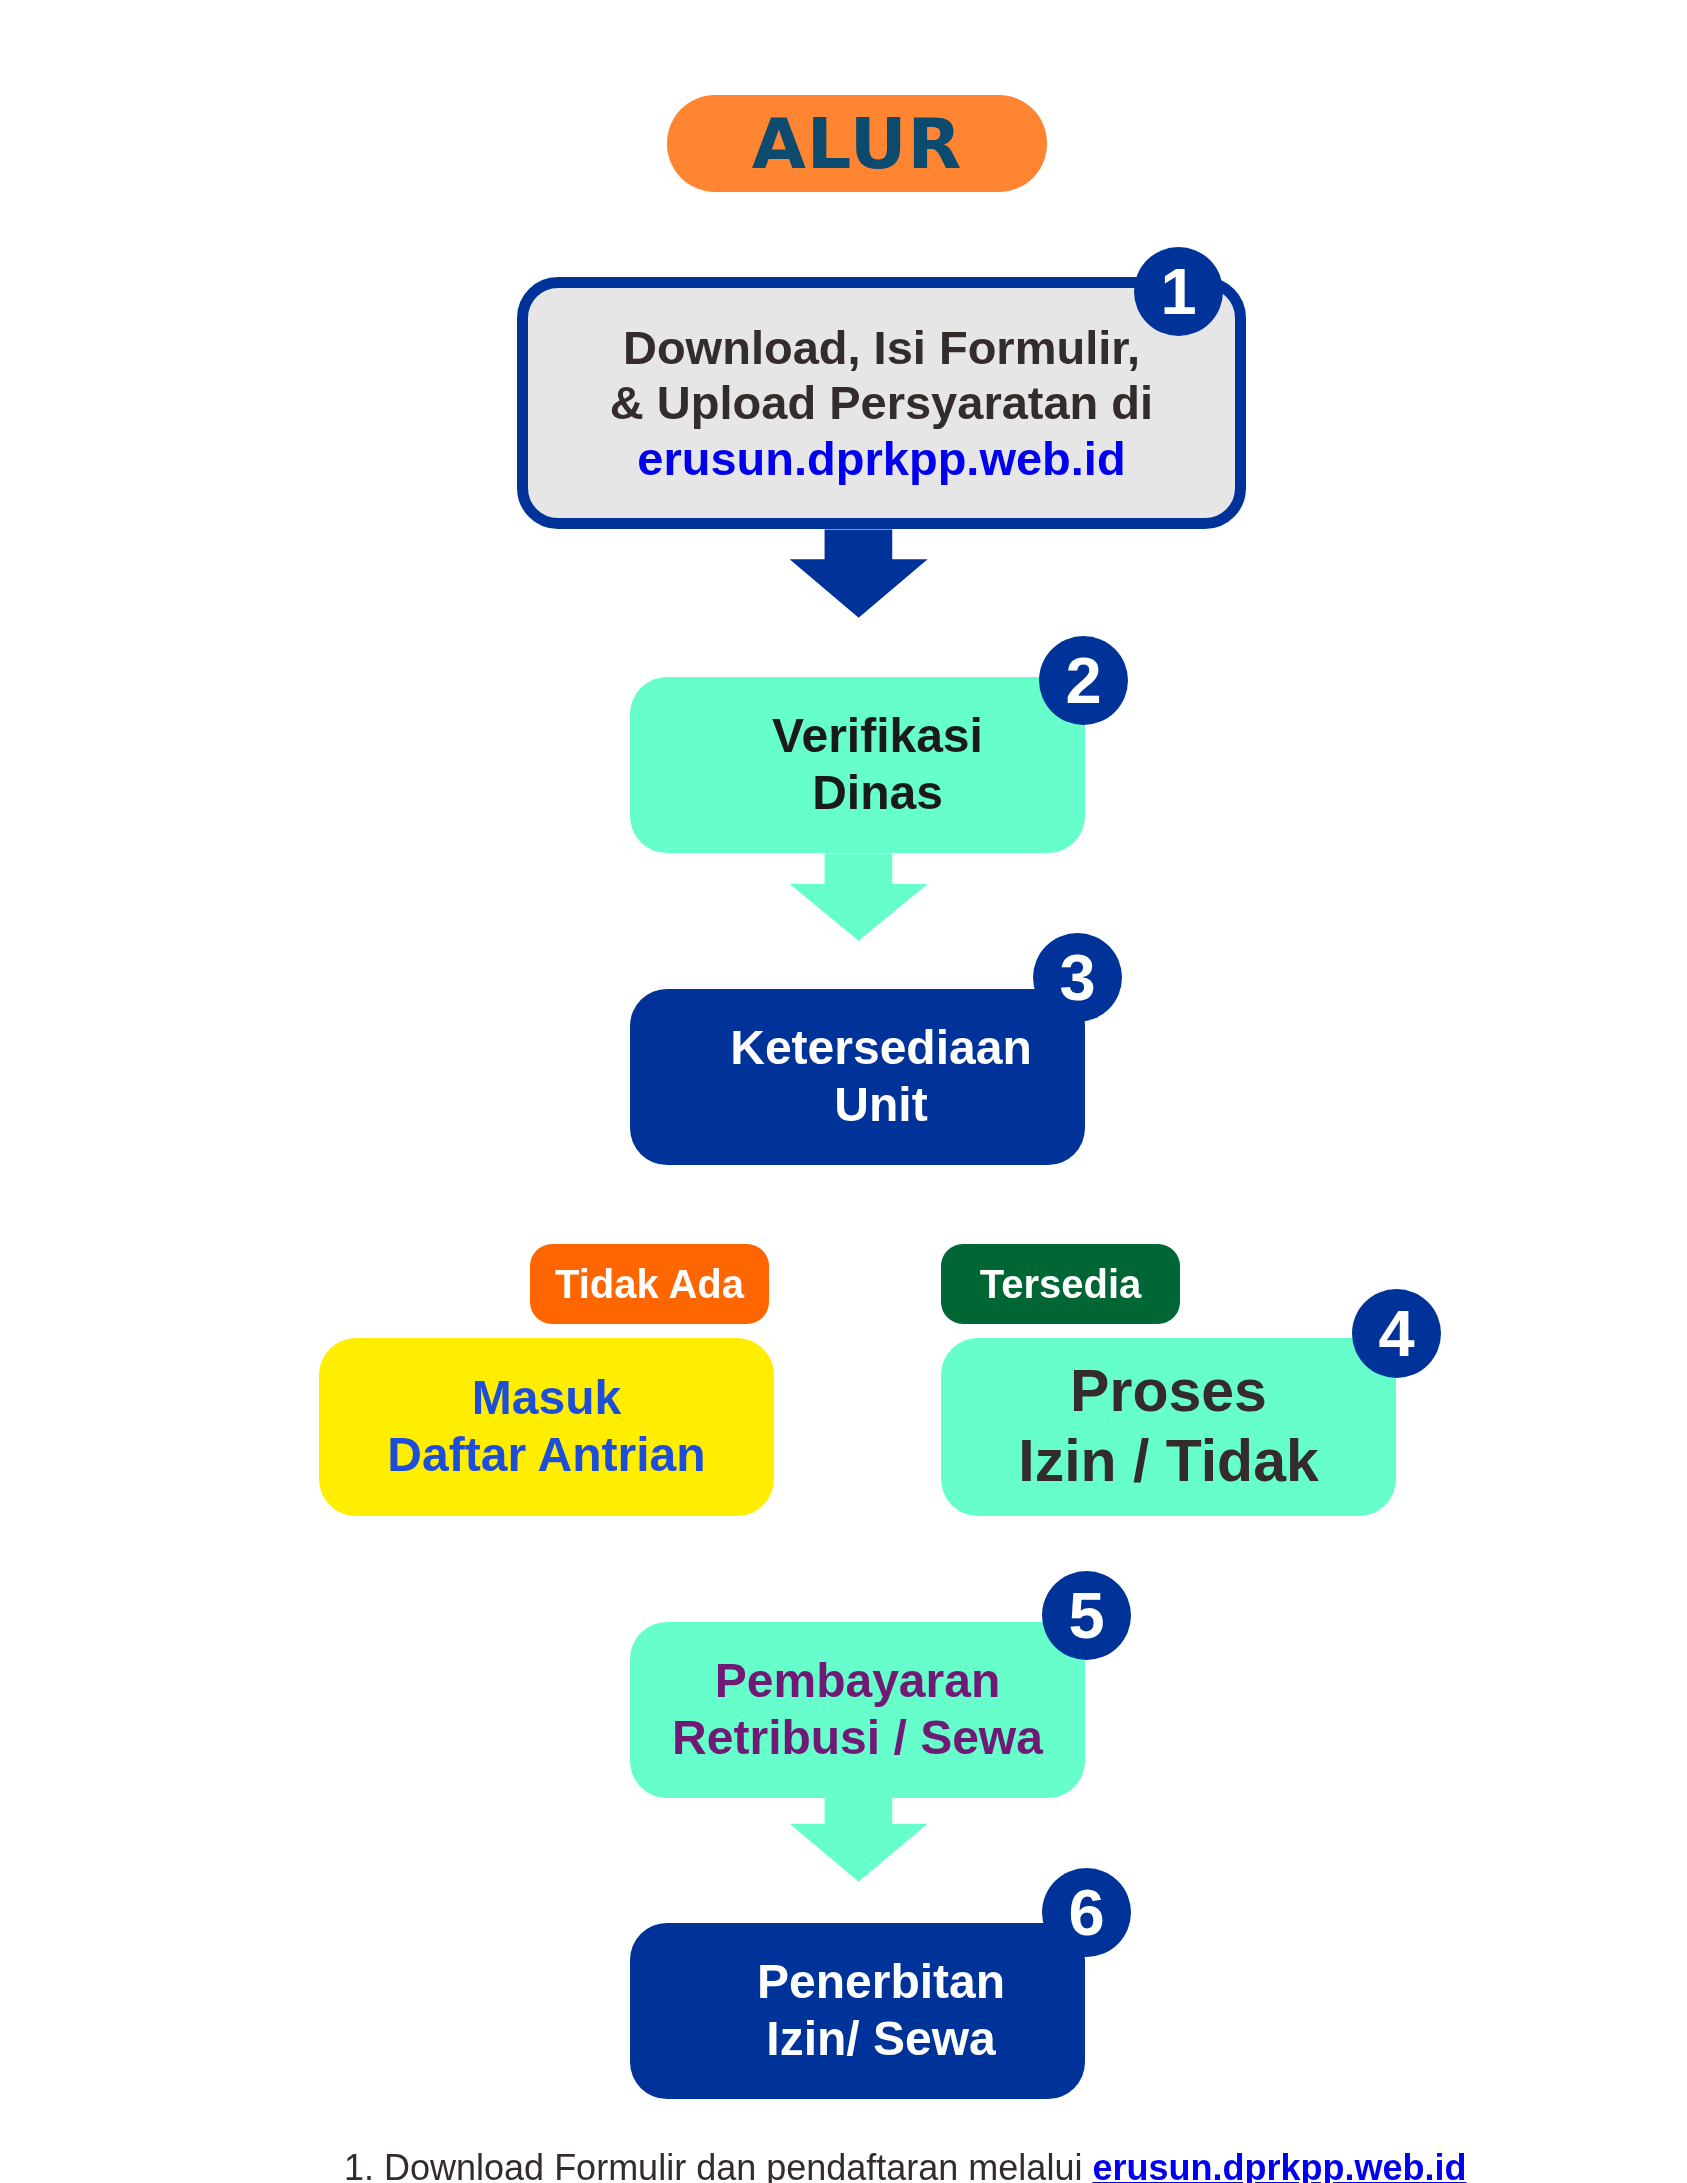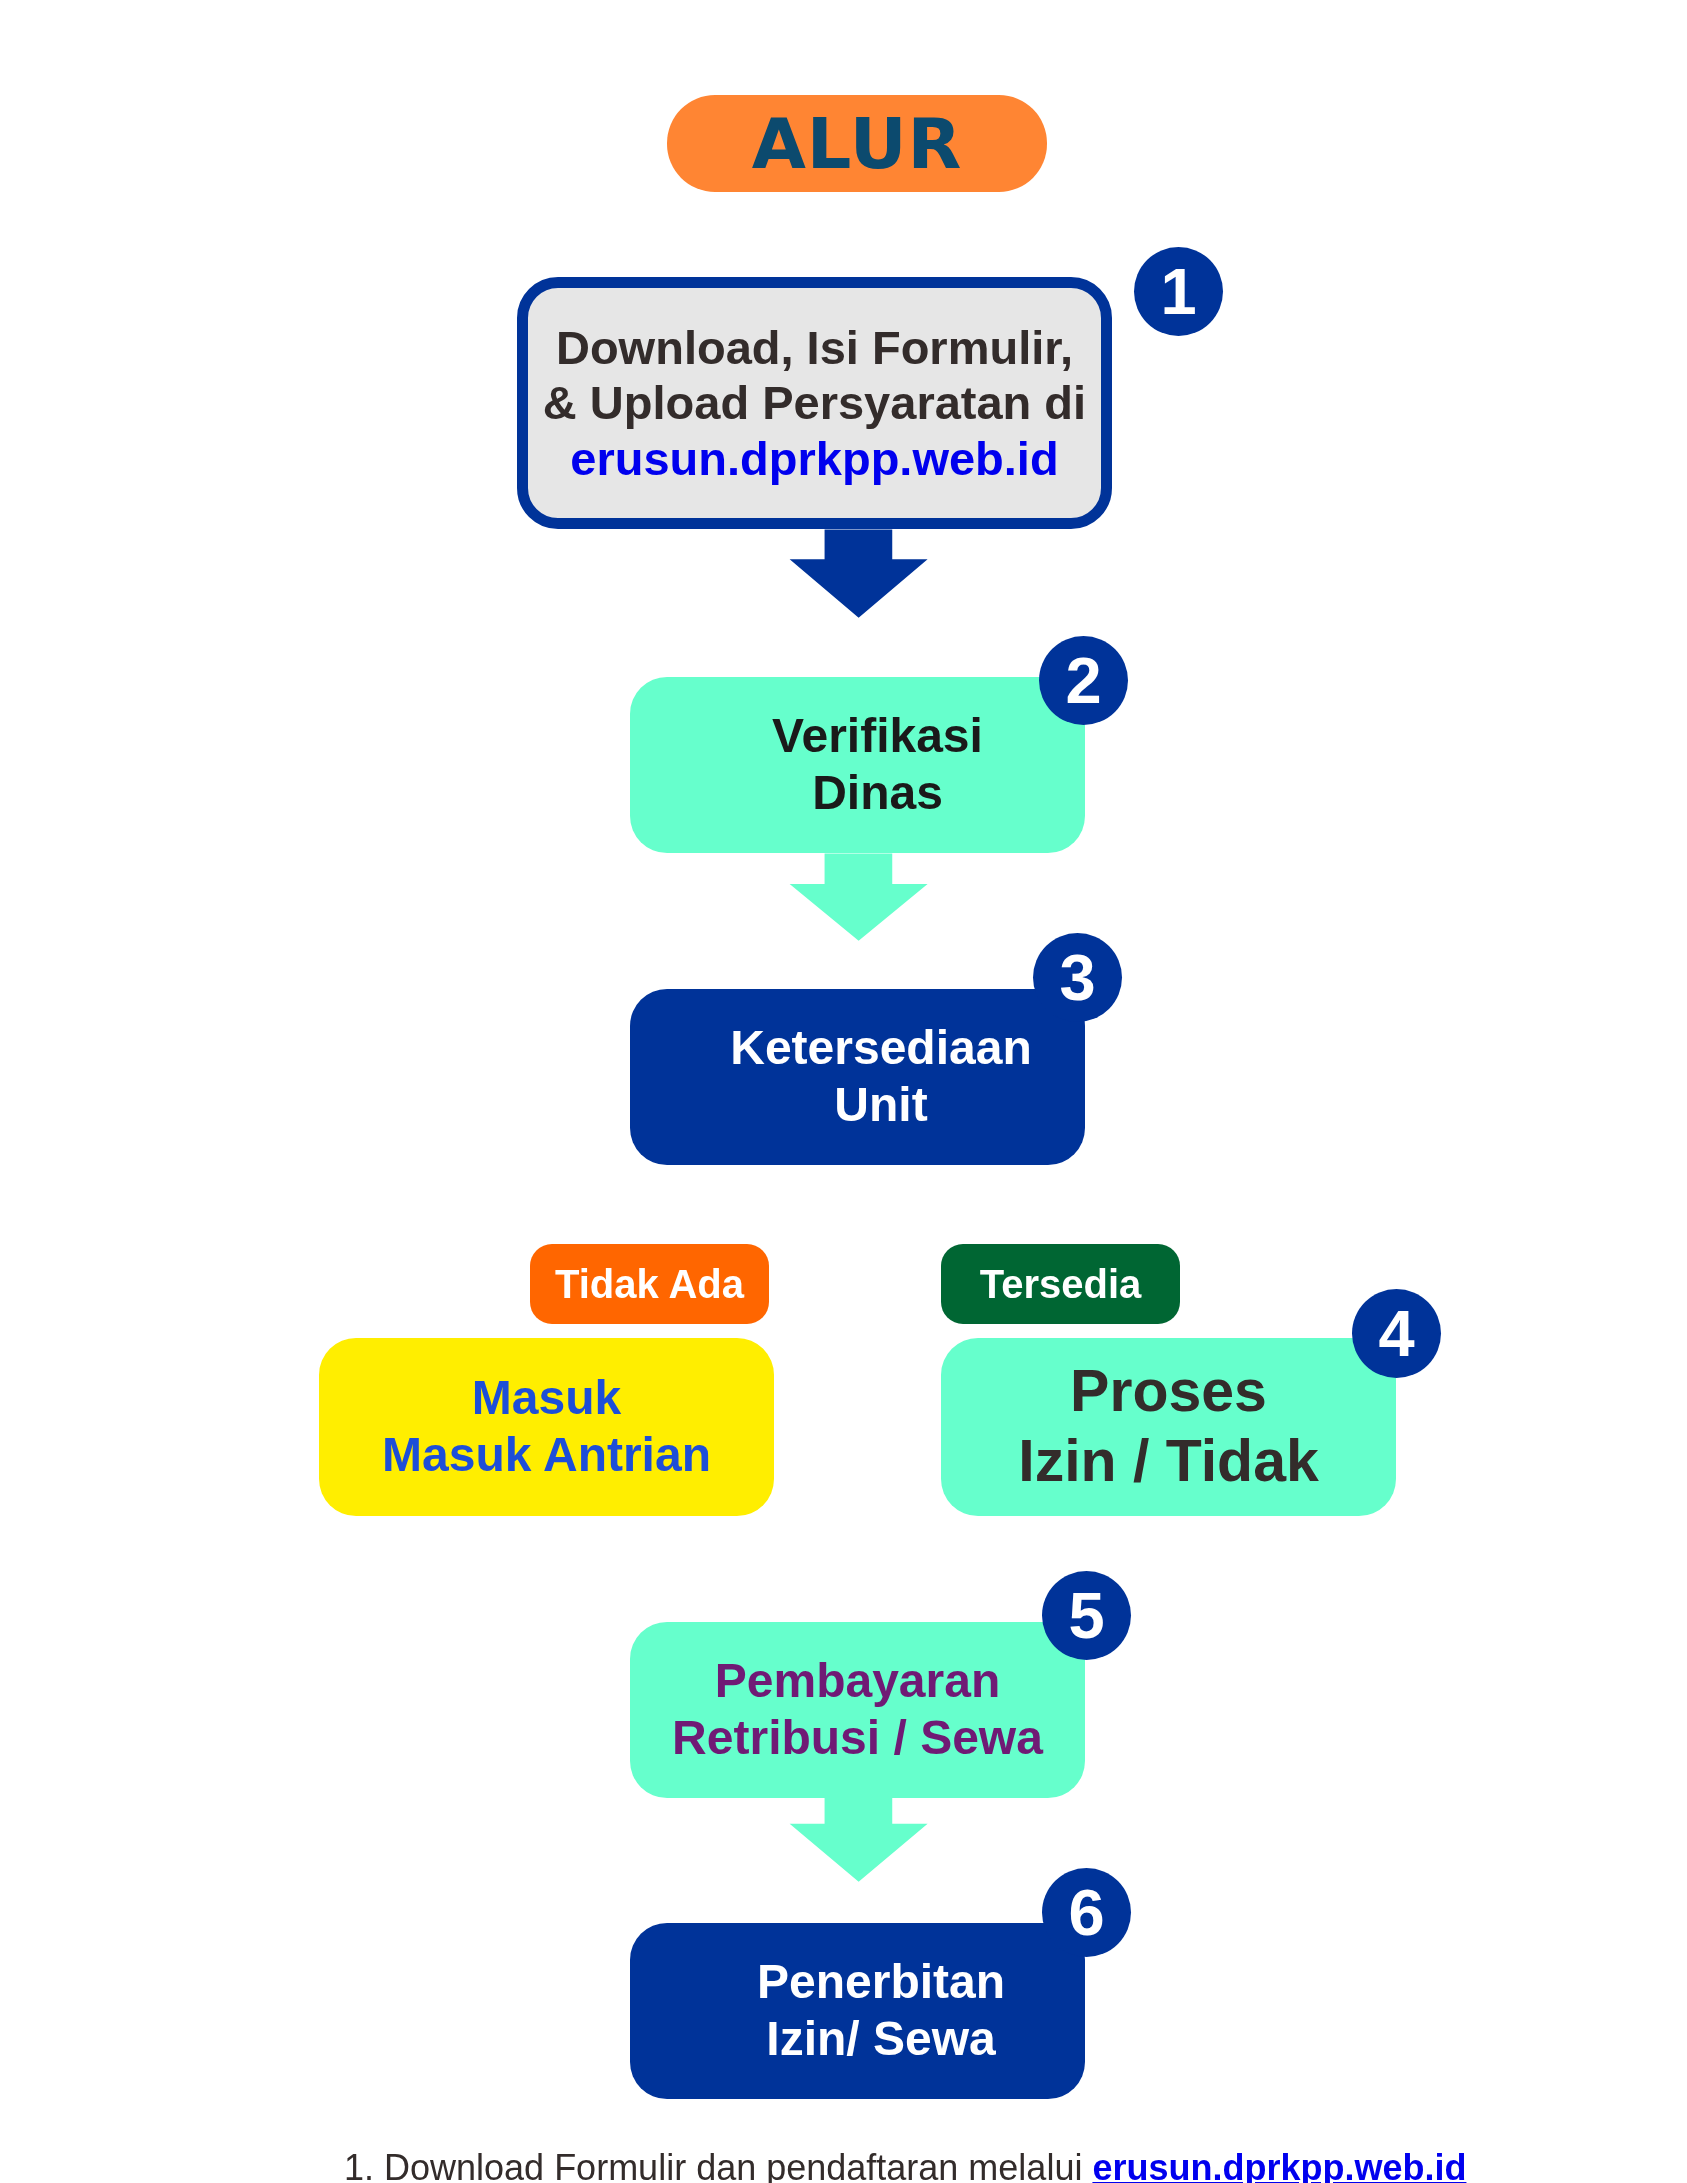--- a/index.html
+++ b/index.html
@@ -3,21 +3,21 @@
 <meta charset="utf-8">
 <style>
   html, body { margin:0; padding:0; background:#ffffff; }
   body { width:1688px; height:2386px; position:relative; overflow:hidden; font-family:"Liberation Sans", sans-serif; }
   .abs { position:absolute; box-sizing:border-box; }
   .pill-title { left:667px; top:95px; width:380px; height:97px; background:#ff8533; border-radius:48px;
     display:flex; align-items:center; justify-content:center; }
   .pill-title span { font-family:"DejaVu Sans", sans-serif; font-weight:bold; font-size:70px; color:#0c4a6e; letter-spacing:0.9px; }
   .box { display:flex; flex-direction:column; align-items:center; justify-content:center; text-align:center;
     font-weight:bold; line-height:1.18; }
-  .box1 { left:517px; top:277px; width:595px; height:252px; background:#e6e6e6; border:11px solid #003399; border-radius:41px; font-size:47px; color:#332c2b;text-align:right; }
+  .box1 { left:517px; top:277px; width:729px; height:252px; background:#e6e6e6; border:11px solid #003399; border-radius:41px; font-size:47px; color:#332c2b;text-align:right; }
   .box1 .link { color:#0000ee; }
   .mint { background:#66ffcc; color:#1a1a1a; }
   .navy { background:#003399; color:#ffffff;padding-left:47px; }
   .yellow { background:#ffee00; color:#1d4ed8; }
   .std { width:455px; height:176px; border-radius:37px; font-size:48px; }
   .badge { width:89px; height:89px; border-radius:50%; background:#003399; color:#ffffff; font-weight:bold;
     font-size:65px; display:flex; align-items:center; justify-content:center; }
   .tag { width:239px; height:80px; border-radius:22px; color:#ffffff; font-weight:bold; font-size:40px;
     display:flex; align-items:center; justify-content:center; }
   .notes { left:344px; top:2146px; font-size:36px; color:#332c2b; line-height:44px; }
@@ -52,21 +52,21 @@
 
 <div class="abs box std navy" style="left:630px;top:989px;">
   <div>Ketersediaan</div>
   <div>Unit</div>
 </div>
 <div class="abs badge" style="left:1033px;top:933px;">3</div>
 
 <div class="abs tag" style="left:530px;top:1244px;background:#ff6600;">Tidak Ada</div>
 <div class="abs box yellow" style="left:319px;top:1338px;width:455px;height:178px;border-radius:37px;font-size:48px;">
   <div>Masuk</div>
-  <div>Masuk Antrian</div>
+  <div>Daftar Antrian</div>
 </div>
 
 <div class="abs tag" style="left:941px;top:1244px;background:#006633;">Tersedia</div>
 <div class="abs box mint" style="left:941px;top:1338px;width:455px;height:178px;border-radius:37px;font-size:59px;color:#332c2b;">
   <div>Proses</div>
   <div>Izin / Tidak</div>
 </div>
 <div class="abs badge" style="left:1352px;top:1289px;">4</div>
 
 <div class="abs box std mint" style="left:630px;top:1622px;color:#701a75;">

